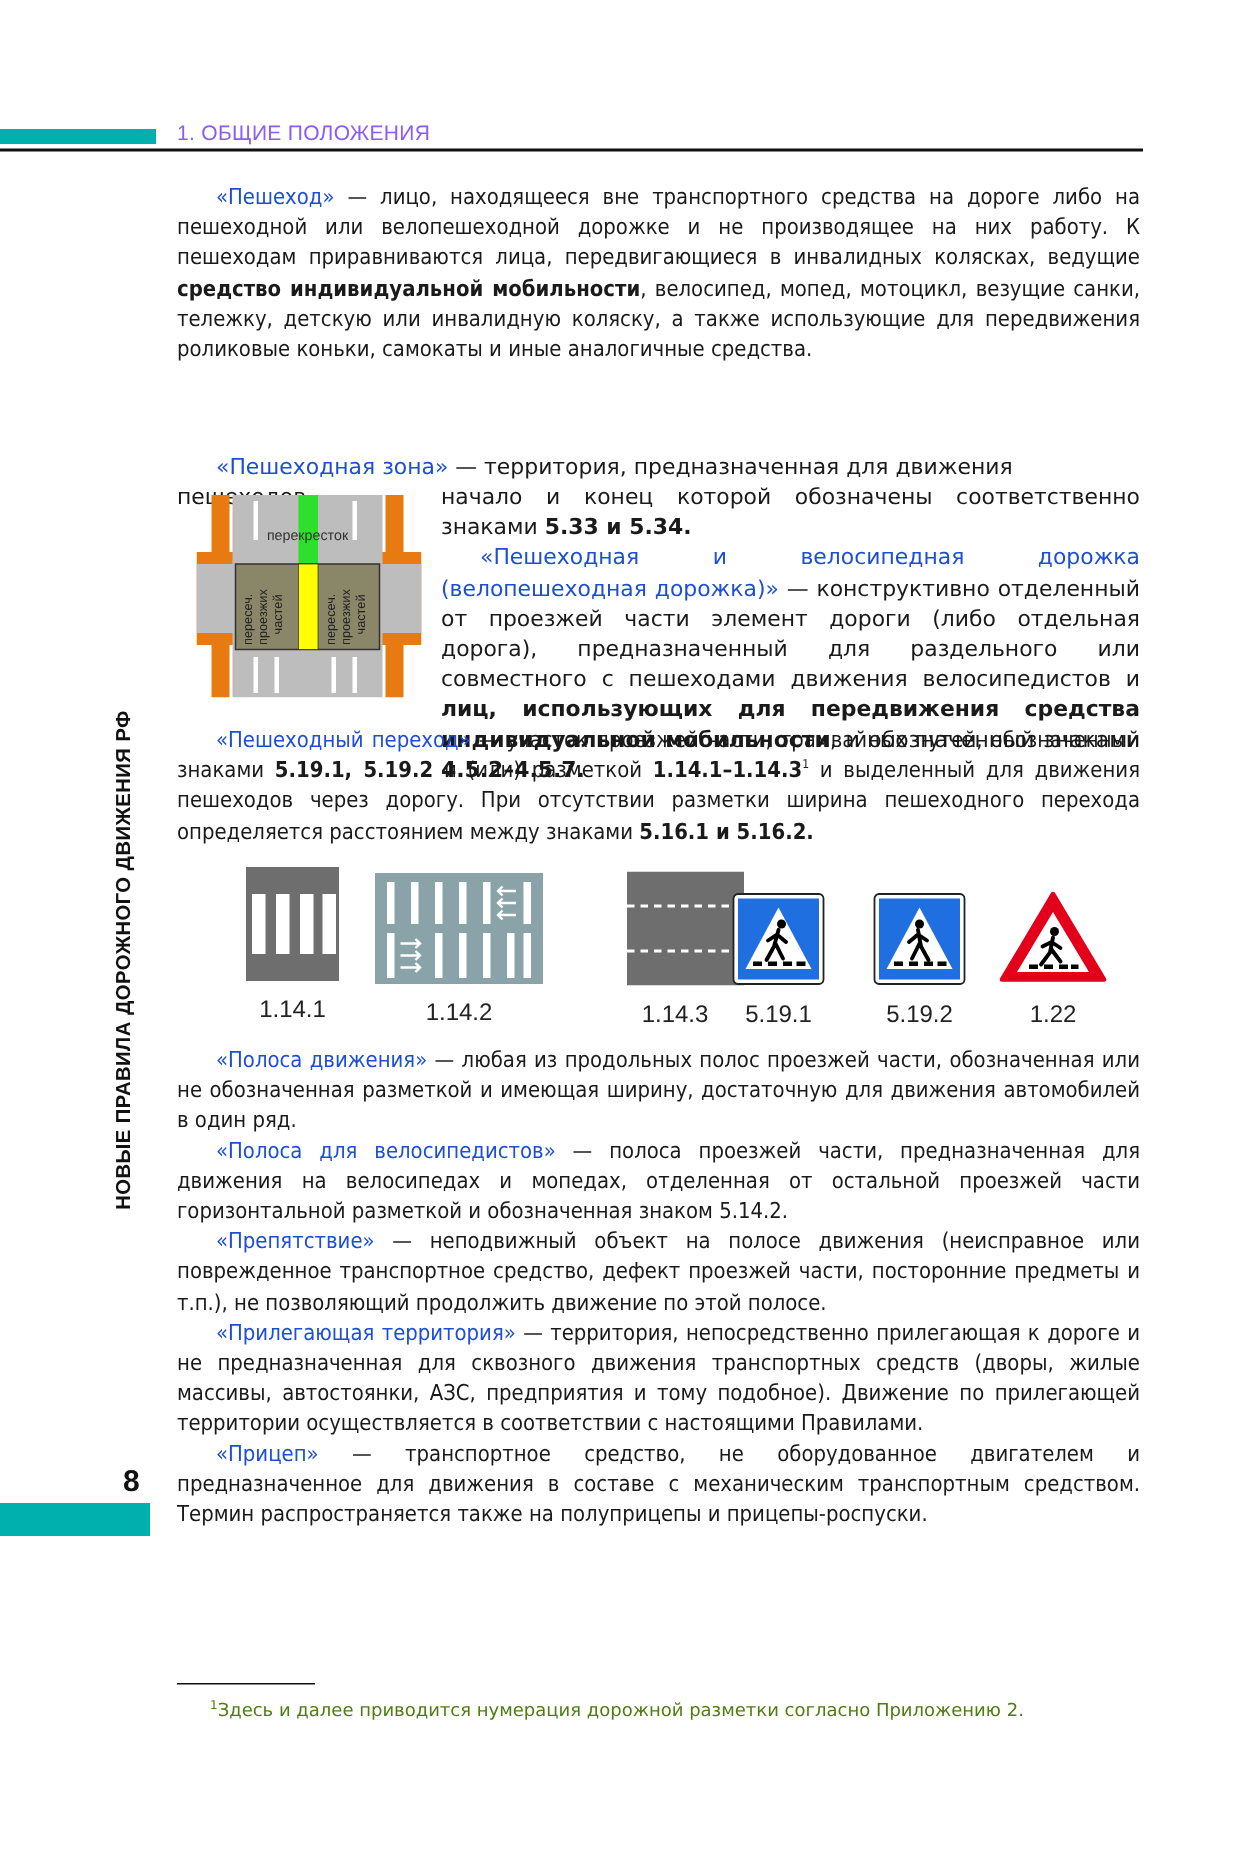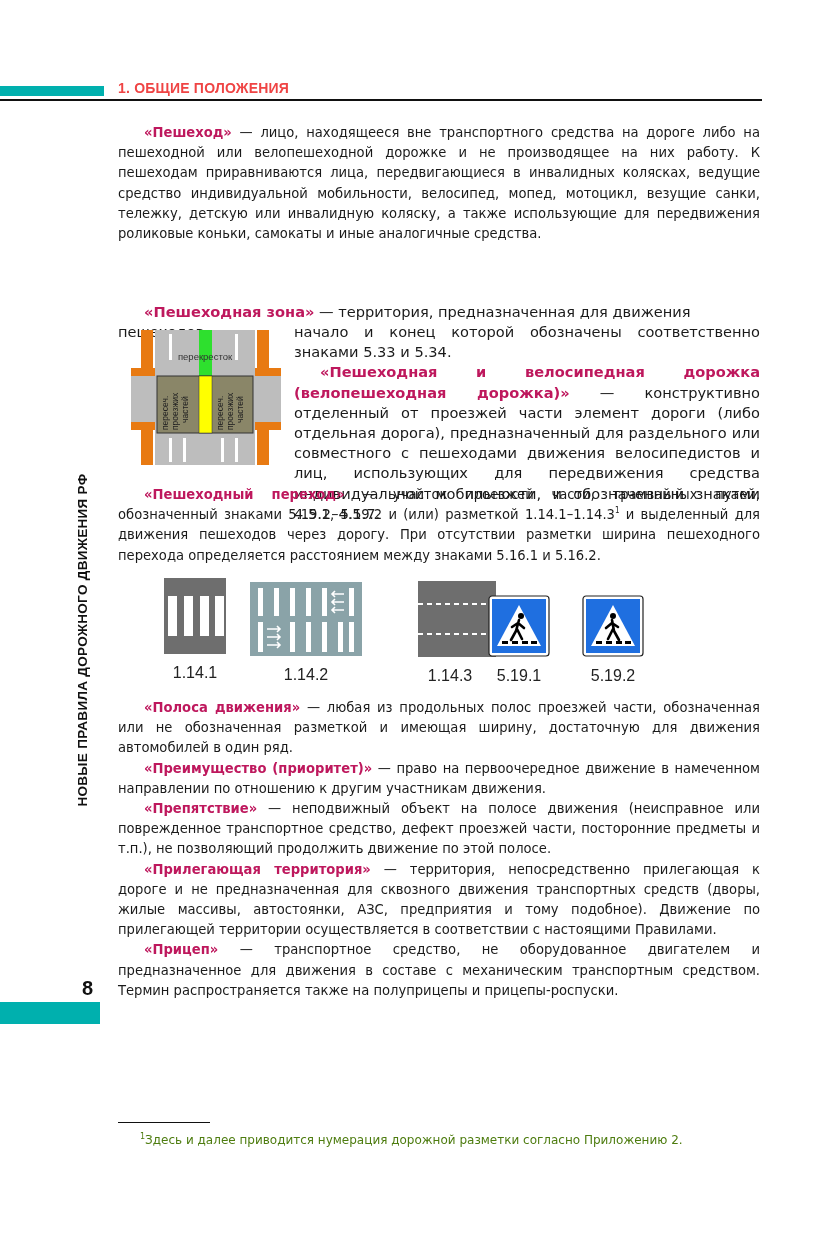--- a/index.html
+++ b/index.html
@@ -1,31 +1,31 @@
 <!DOCTYPE html>
 <html><head>
 <meta charset="utf-8">
 <style>
   html, body { margin:0; padding:0; background:#ffffff; }
   body { width:827px; height:1240px; position:relative; overflow:hidden;
          font-family:"Liberation Sans", "DejaVu Sans", sans-serif; color:#1a1a1a; }
   .header-bar { position:absolute; left:0; top:86px; width:104px; height:10px; background:#00b0ae; }
-  .header-title { position:absolute; left:118px; top:80px; font-size:14px; font-weight:bold;
-                  letter-spacing:0.2px; color:#ef4444; }
+  .header-title { position:absolute; left:118px; top:80px; font-size:14px; font-weight:normal;
+                  letter-spacing:0.2px; color:#8b5cf6; }
   .header-rule { position:absolute; left:0; top:99px; width:762px; height:2px; background:#111; }
   .side-title { position:absolute; left:82px; top:640px; transform:translate(-50%,-50%) rotate(-90deg);
                 white-space:nowrap; font-size:13.5px; font-weight:bold; color:#111; letter-spacing:0.3px; }
   .page-number { position:absolute; left:82px; top:977px; font-size:20px; font-weight:bold; color:#111; }
   .page-bar { position:absolute; left:0; top:1002px; width:100px; height:22px; background:#00b0ae; }
 
   .text { position:absolute; left:118px; width:642px; font-family:"DejaVu Sans Condensed","DejaVu Sans", sans-serif;
           font-size:14.6px; line-height:20.2px; text-align:justify; font-stretch:condensed; }
   .text p { margin:0; text-indent:26px; }
-  .term { color:#be185d; font-weight:bold; }
-  .b { font-weight:normal; }
+  .term { color:#1d4ed8; font-weight:normal; }
+  .b { font-weight:bold; }
   sup { font-size:8px; vertical-align:super; line-height:0; }
 
   .block1 { top:122px; }
   .block2 { top:484px; }
   .block3 { top:697px; }
 
   .zone-wrap { position:absolute; left:118px; top:302px; width:642px; }
   .zone-first { margin:0; text-indent:26px; font-family:"DejaVu Sans",sans-serif; font-size:14.6px; line-height:20.2px; }
   .zone-right { position:absolute; left:176px; top:20px; width:466px; font-family:"DejaVu Sans",sans-serif;
                 font-size:14.6px; line-height:20.2px; text-align:justify; }
@@ -174,24 +174,39 @@
       <path d="M30 25 L32 36 L37 45 M31 34 L26 44 M30 28 L24 33 M30 28 L36 32" stroke="#000" stroke-width="2.6" fill="none" stroke-linecap="round"></path>
       <g fill="#000">
           <rect x="14" y="46" width="6" height="3"></rect>
           <rect x="24" y="46" width="6" height="3"></rect>
           <rect x="34" y="46" width="6" height="3"></rect>
           <rect x="43" y="46" width="6" height="3"></rect>
         </g>
     </svg>
     <span class="cap">5.19.2</span>
   </div>
+  <div class="sign" style="left:516px;top:18px;width:72px;">
+    <svg width="72" height="64" viewBox="0 0 72 64">
+      <polygon points="36,3 70,60 2,60" fill="#e2001a" stroke="#e2001a" stroke-width="3" stroke-linejoin="round"></polygon>
+      <polygon points="36,15 60,55 12,55" fill="#fff"></polygon>
+      <circle cx="37" cy="28" r="3" fill="#000"></circle>
+      <path d="M36 32 L34 42 L28 50 M35 40 L41 48 M35 35 L41 39 M35 35 L29 38" stroke="#000" stroke-width="2.6" fill="none" stroke-linecap="round"></path>
+      <g fill="#000">
+          <rect x="20" y="50" width="6" height="3"></rect>
+          <rect x="30" y="50" width="6" height="3"></rect>
+          <rect x="40" y="50" width="6" height="3"></rect>
+          <rect x="48" y="50" width="5" height="3"></rect>
+        </g>
+    </svg>
+    <span class="cap">1.22</span>
+  </div>
 </div>
 
 <div class="text block3">
   <p><span class="term">«Полоса движения»</span><span> — любая из продольных полос проезжей части, обозначенная или не обозначенная разметкой и имеющая ширину, достаточную для движения автомобилей в один ряд.</span></p>
-  <p><span class="term">«Преимущество (приоритет)»</span><span> — право на первоочередное движение в намеченном направлении по отношению к другим участникам движения.</span></p>
+  <p><span class="term">«Полоса для велосипедистов»</span><span> — полоса проезжей части, предназначенная для движения на велосипедах и мопедах, отделенная от остальной проезжей части горизонтальной разметкой и обозначенная знаком 5.14.2.</span></p>
   <p><span class="term">«Препятствие»</span><span> — неподвижный объект на полосе движения (неисправное или поврежденное транспортное средство, дефект проезжей части, посторонние предметы и т.п.), не позволяющий продолжить движение по этой полосе.</span></p>
   <p><span class="term">«Прилегающая территория»</span><span> — территория, непосредственно прилегающая к дороге и не предназначенная для сквозного движения транспортных средств (дворы, жилые массивы, автостоянки, АЗС, предприятия и тому подобное). Движение по прилегающей территории осуществляется в соответствии с настоящими Правилами.</span></p>
   <p><span class="term">«Прицеп»</span><span> — транспортное средство, не оборудованное двигателем и предназначенное для движения в составе с механическим транспортным средством. Термин распространяется также на полуприцепы и прицепы-роспуски.</span></p>
 </div>
 
 <div class="footnote-rule"></div>
 <div class="footnote"><sup>1</sup><span>Здесь и далее приводится нумерация дорожной разметки согласно Приложению 2.</span></div>
 
 </body></html>

